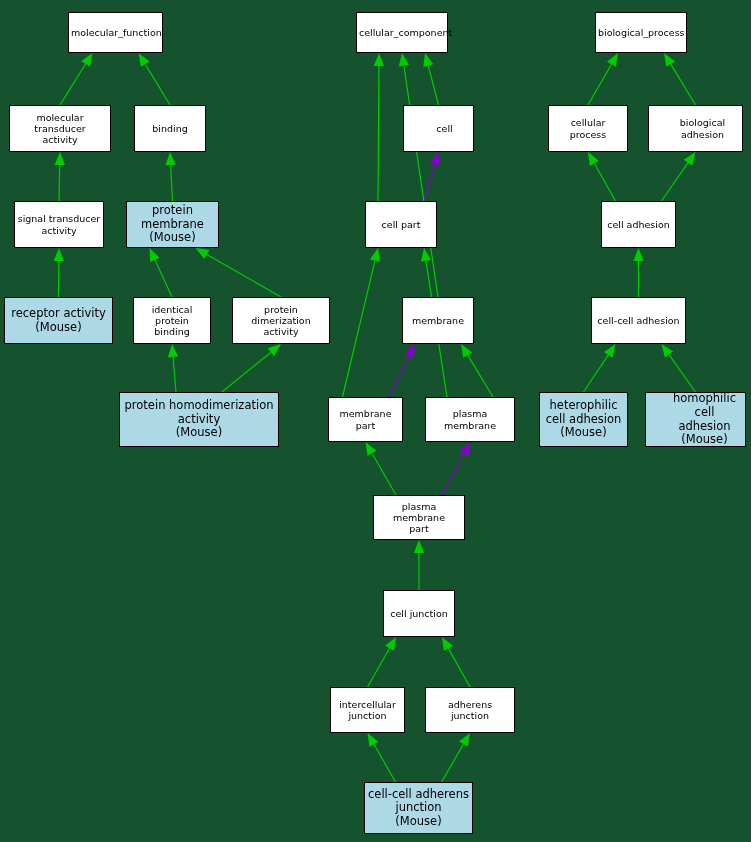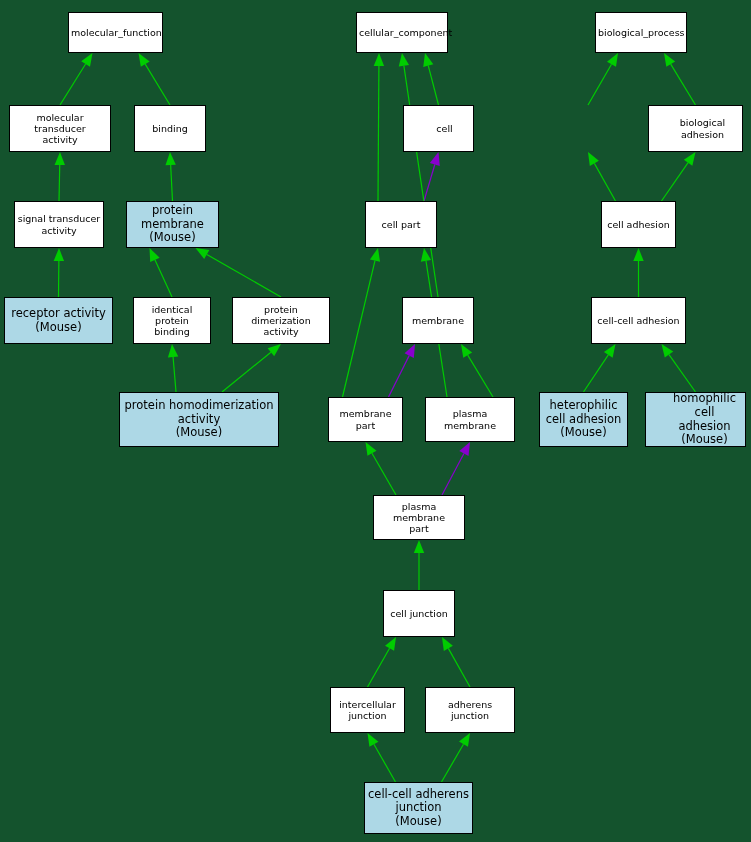--- a/index.html
+++ b/index.html
@@ -216,20 +216,21 @@
       <div class="node plain" style="left: 373px; top: 495px; width: 92px; height: 45px;"><span class="node-label">plasma membrane
 part</span></div>
       <div class="node plain" style="left: 383px; top: 590px; width: 72px; height: 47px;"><span class="node-label">cell junction</span></div>
       <div class="node plain" style="left: 330px; top: 687px; width: 75px; height: 46px;"><span class="node-label">intercellular
 junction</span></div>
       <div class="node plain" style="left: 425px; top: 687px; width: 90px; height: 46px;"><span class="node-label">adherens junction</span></div>
       <div class="node annot" style="left: 364px; top: 782px; width: 109px; height: 52px;"><span class="node-label">cell-cell adherens
 junction
 (Mouse)</span></div>
       <div class="node plain" style="left: 595px; top: 12px; width: 92px; height: 41px;"><span class="node-label">biological_process</span></div>
+      <div class="node plain" style="left: 548px; top: 105px; width: 80px; height: 47px;"><span class="node-label">cellular process</span></div>
       <div class="node plain" style="left: 648px; top: 105px; width: 95px; height: 47px; padding-left: 16px;"><span class="node-label">biological adhesion</span></div>
       <div class="node plain" style="left: 601px; top: 201px; width: 75px; height: 47px;"><span class="node-label">cell adhesion</span></div>
       <div class="node plain" style="left: 591px; top: 297px; width: 95px; height: 47px;"><span class="node-label">cell-cell adhesion</span></div>
       <div class="node annot" style="left: 539px; top: 392px; width: 89px; height: 55px;"><span class="node-label">heterophilic
 cell adhesion
 (Mouse)</span></div>
       <div class="node annot" style="left: 645px; top: 392px; width: 101px; height: 55px; padding-left: 20px;"><span class="node-label">homophilic cell
 adhesion
 (Mouse)</span></div>
     </div>

